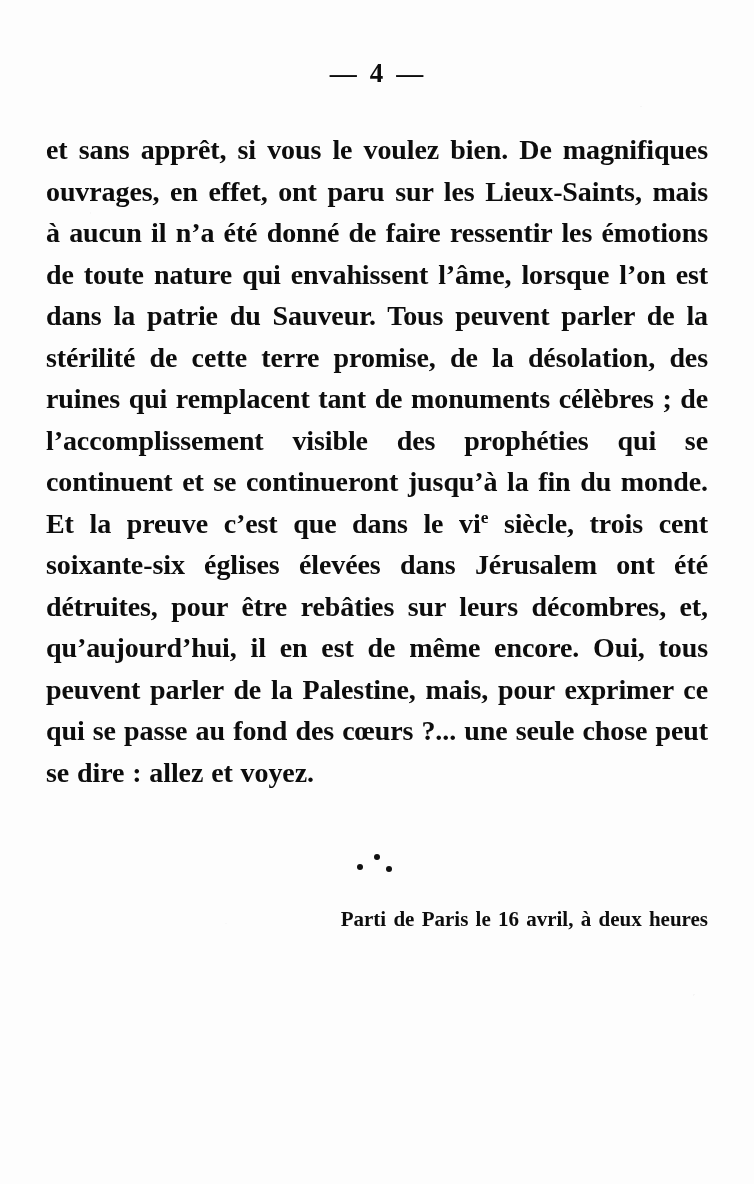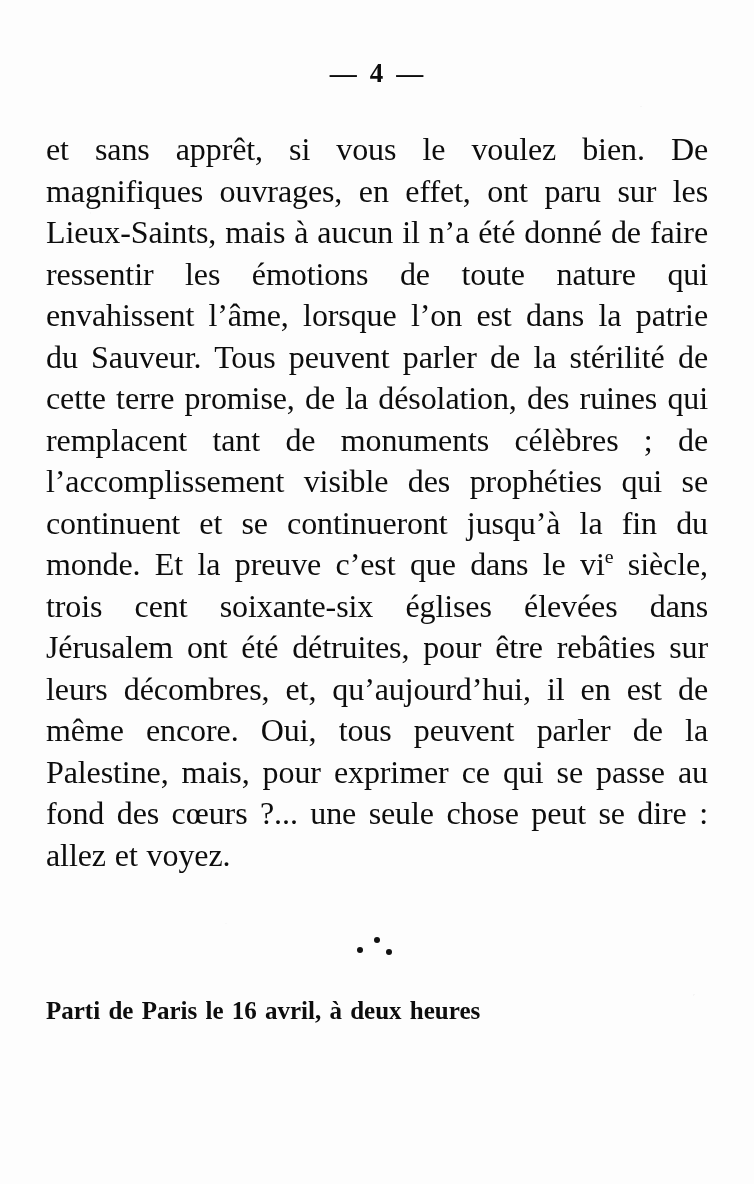--- a/index.html
+++ b/index.html
@@ -43,25 +43,25 @@
     margin-bottom: 0;
     font-family: "Liberation Serif", serif;
   }
   .folio .dash {
     display: inline-block;
     padding: 0 12px;
     font-weight: bold;
   }
   .body-text {
     margin-top: 40px;
-    font-size: 32px;
+    font-size: 28px;
     line-height: 41.5px;
     text-align: justify;
     text-align-last: left;
-    font-weight: normal;
+    font-weight: bold;
     font-family: "Liberation Serif", serif;
     letter-spacing: -0.1px;
     word-spacing: 1px;
     -webkit-font-smoothing: none;
   }
   .body-text .sup {
     font-size: 0.62em;
     vertical-align: super;
     line-height: 0;
   }
@@ -83,25 +83,25 @@
     height: 6px;
     border-radius: 50%;
     background: #111;
     display: block;
   }
   .ornament .dots i.d1 { left: 3px;  top: 17px; }
   .ornament .dots i.d2 { left: 20px; top: 7px; }
   .ornament .dots i.d3 { left: 32px; top: 19px; }
 
   .closing-line {
-    margin-top: 20px;
-    font-size: 25px;
+    margin-top: 12px;
+    font-size: 21px;
     line-height: 41.5px;
     font-weight: bold;
-    text-align: left;
+    text-align: right;
     white-space: nowrap;
     font-family: "Liberation Serif", serif;
     word-spacing: 2px;
   }
 </style>
 </head>
 <body>
 
 <div class="page">
   <div class="content">

